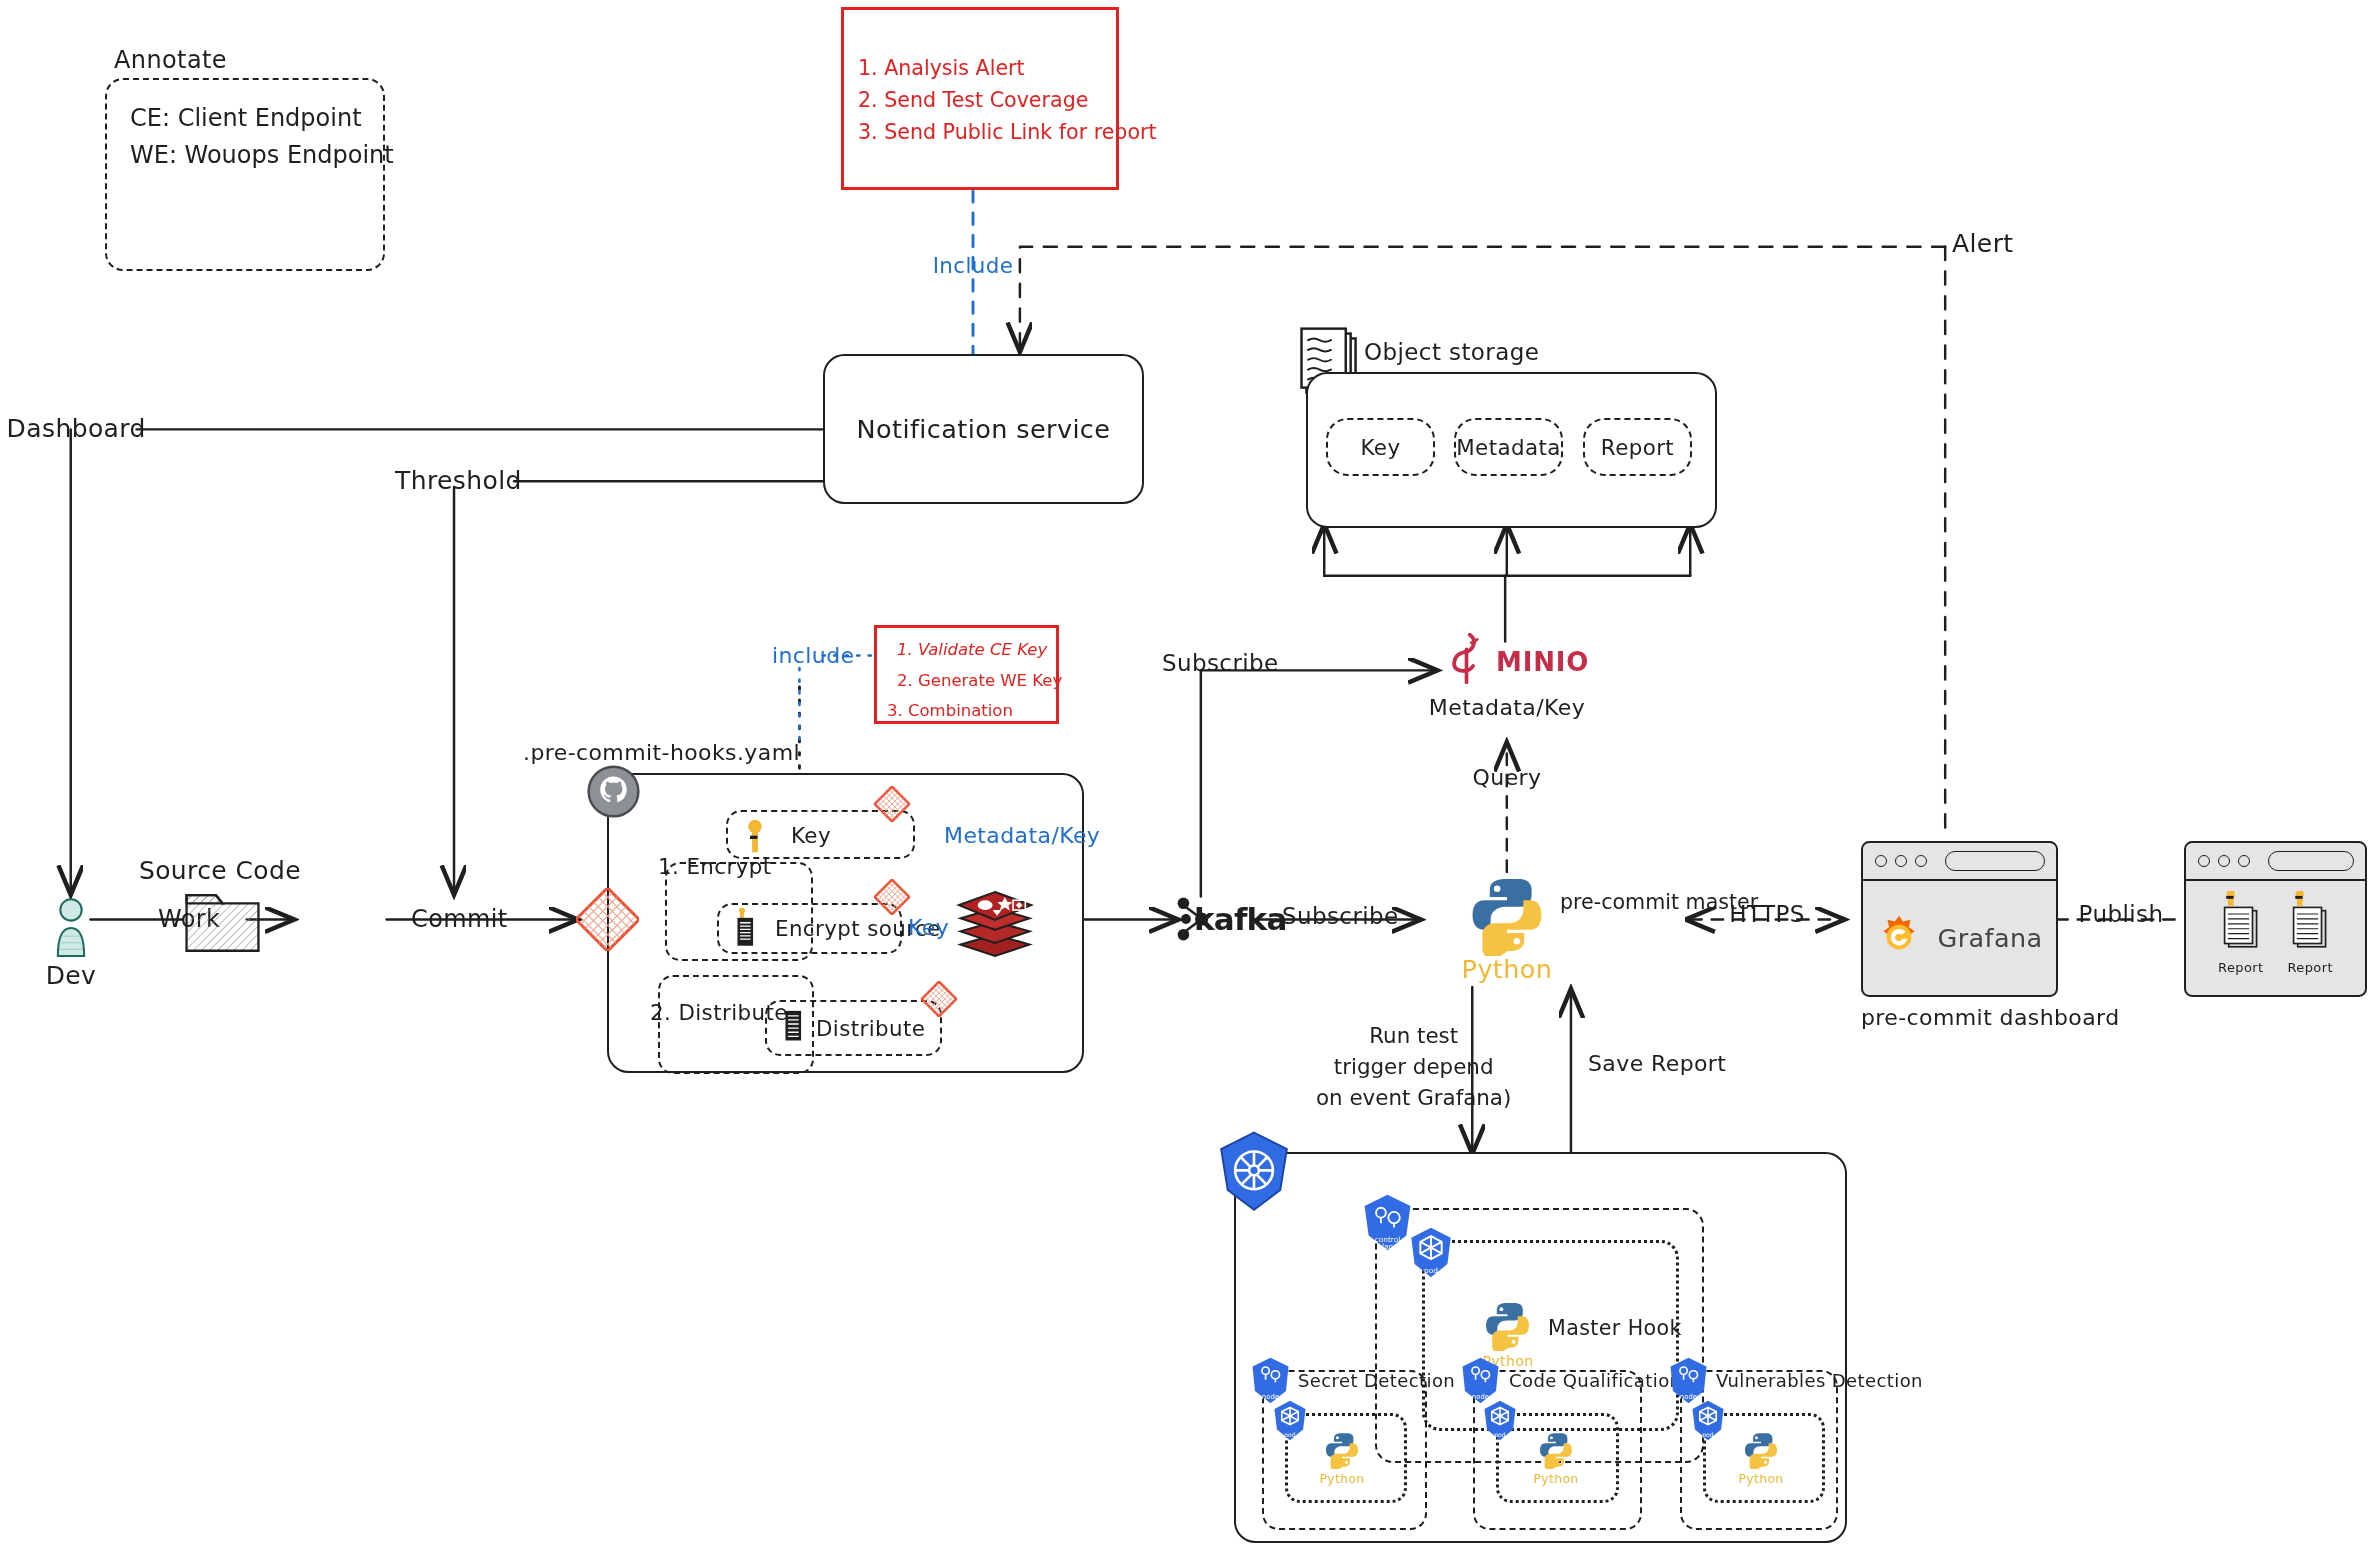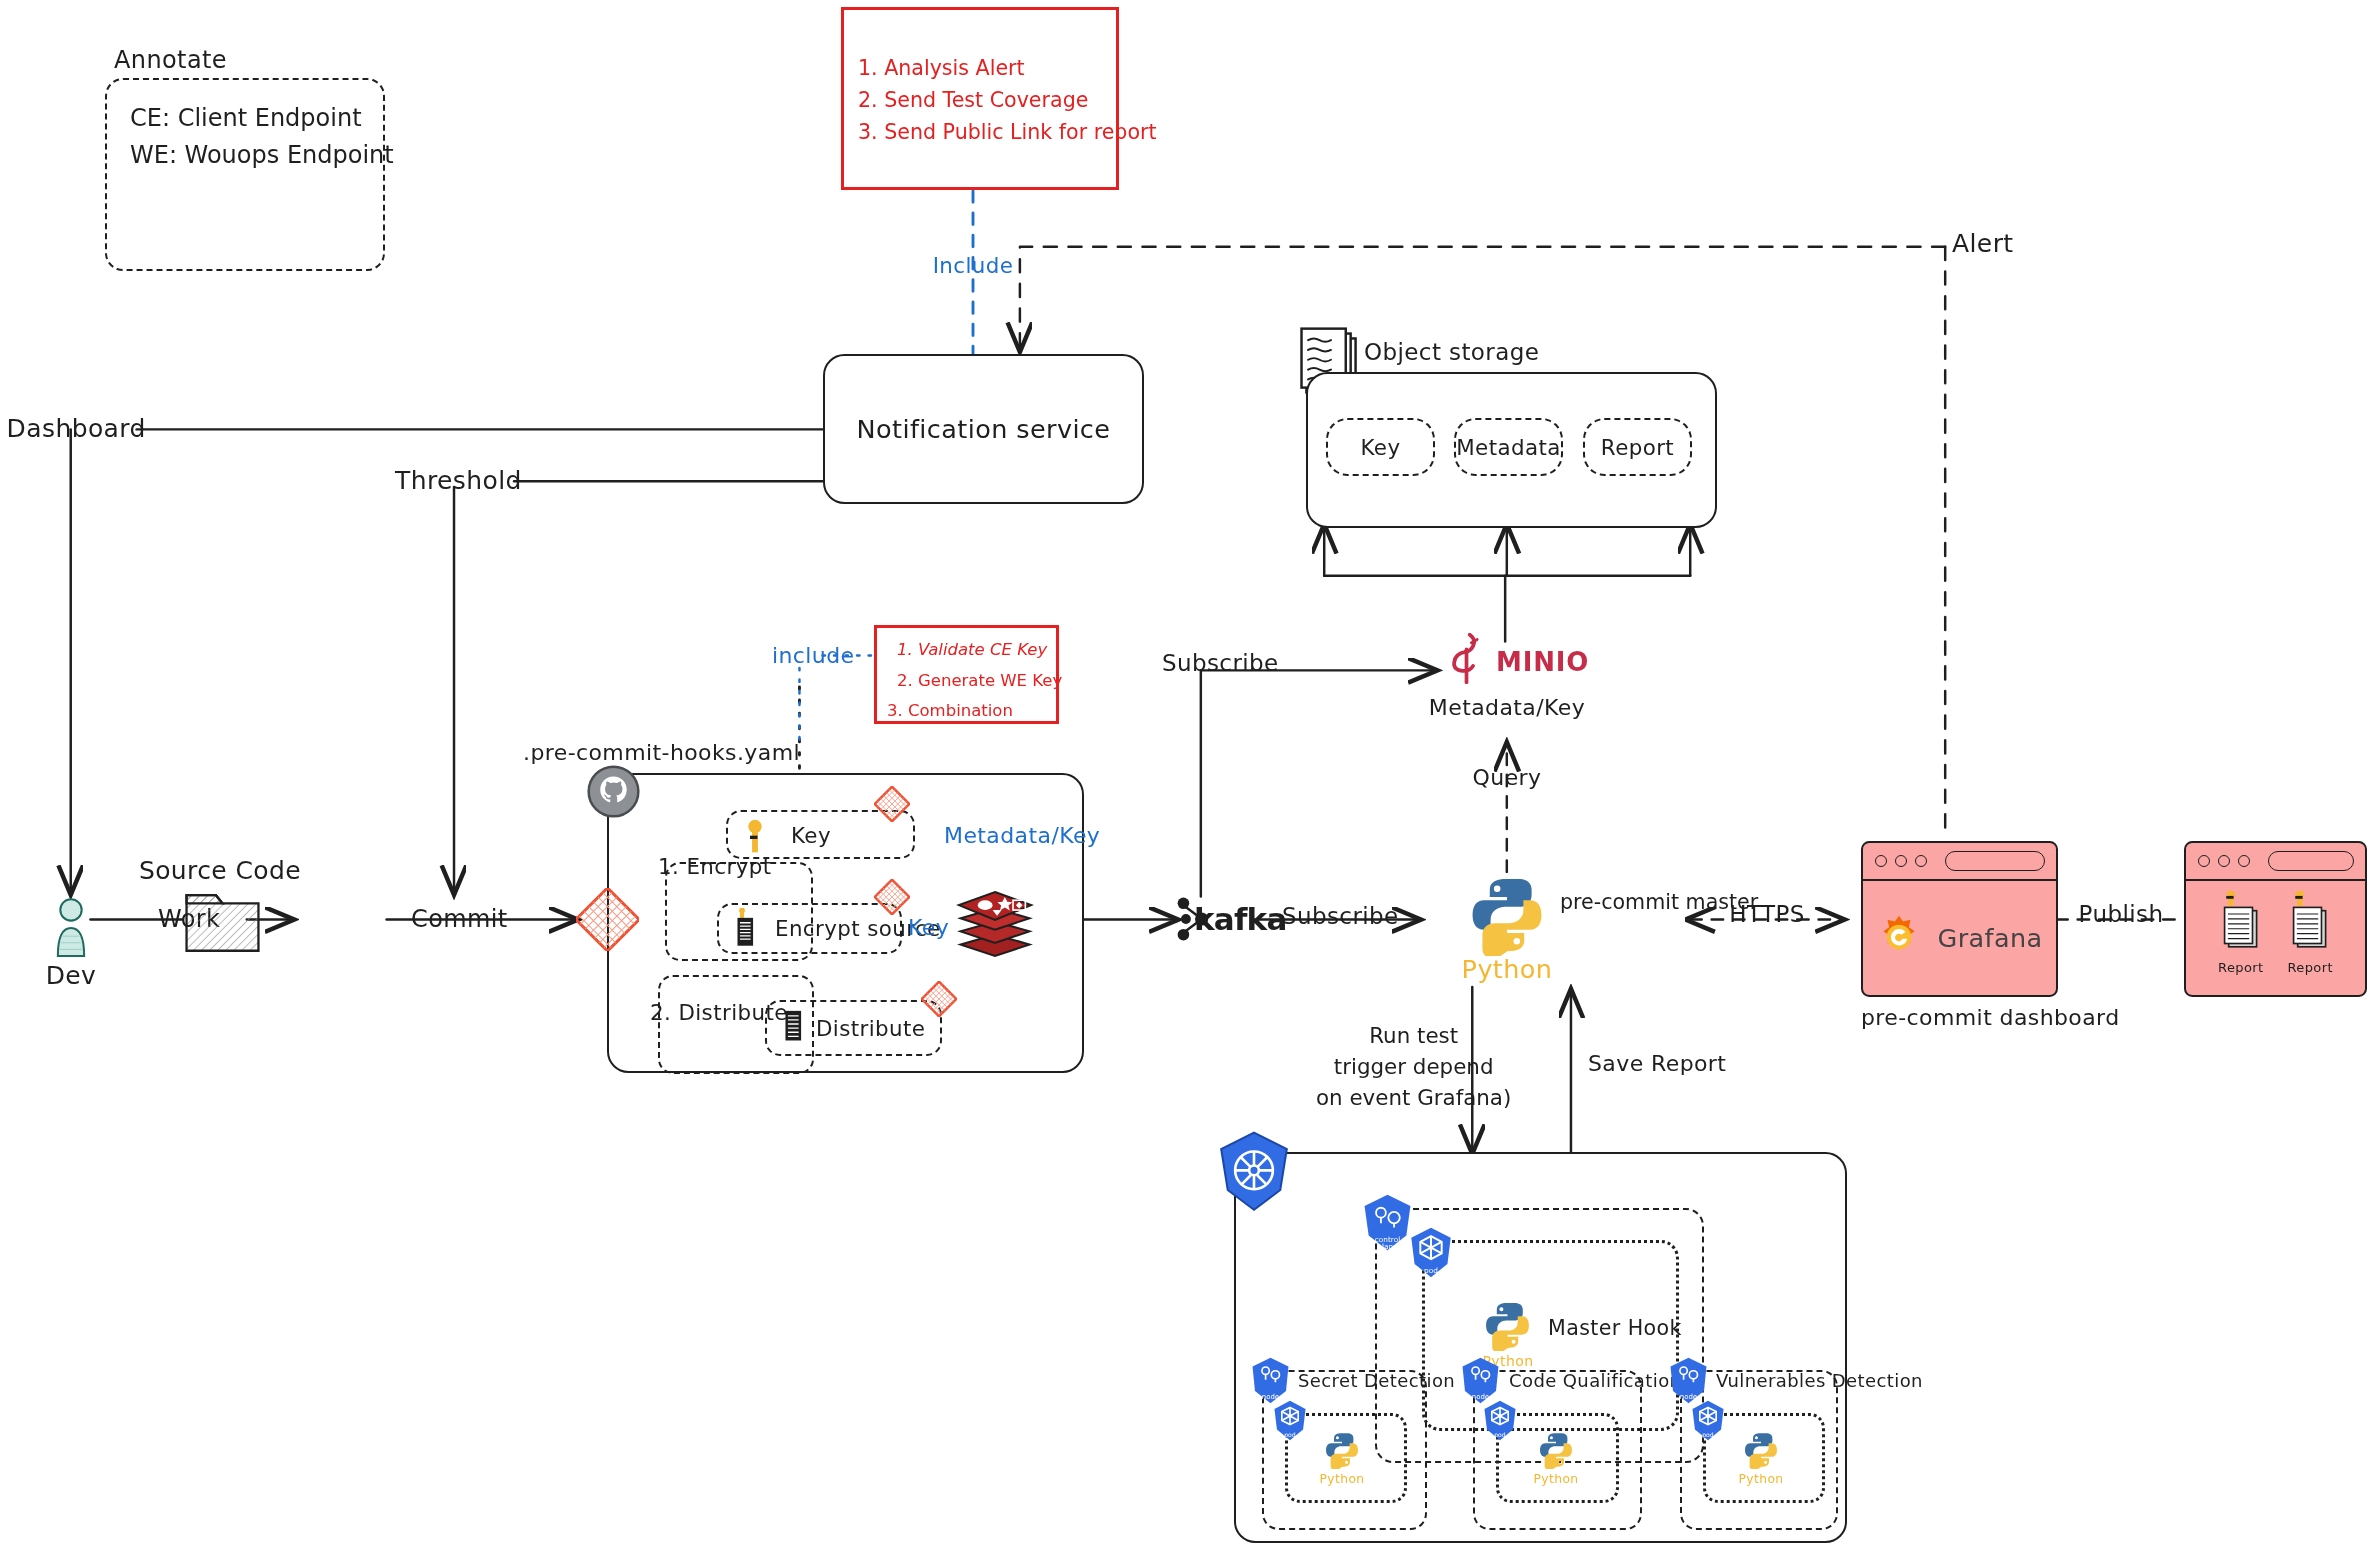--- a/index.html
+++ b/index.html
@@ -23,21 +23,21 @@
   .dot-round{border:3.3px dotted #1f1f1f;border-radius:21.4px;background:transparent;}
   .red-box{border:3.3px solid #e62020;background:#fff;}
 
   .annotate-box{border:2.5px dashed #1f1f1f;border-radius:18px;}
 
   
   .tblock{position:absolute;line-height:1.55;}
   .tblock div{white-space:nowrap;}
 
   
-  .browser{position:absolute;border:2.5px solid #1f1f1f;border-radius:8.2px;background:#fca5a5;box-sizing:border-box;}
+  .browser{position:absolute;border:2.5px solid #1f1f1f;border-radius:8.2px;background:#e5e5e5;box-sizing:border-box;}
   .browser .bar{height:38px;border-bottom:2.5px solid #1f1f1f;display:flex;align-items:center;padding:0 11.5px;gap:7.4px;box-sizing:border-box;}
   .dot3{width:10.7px;height:10.7px;border:1.6px solid #1f1f1f;border-radius:50%;}
   .urlpill{flex:1;height:18px;border:1.6px solid #1f1f1f;border-radius:10px;margin-left:10px;}
   .browser .body{display:flex;align-items:center;justify-content:center;height:calc(100% - 38px);gap:15px;}
 
   
   .ico{position:absolute;}
   .center-ct{display:flex;align-items:center;justify-content:center;}
   .k8shex{position:absolute;}
   .docstack{position:absolute;}

